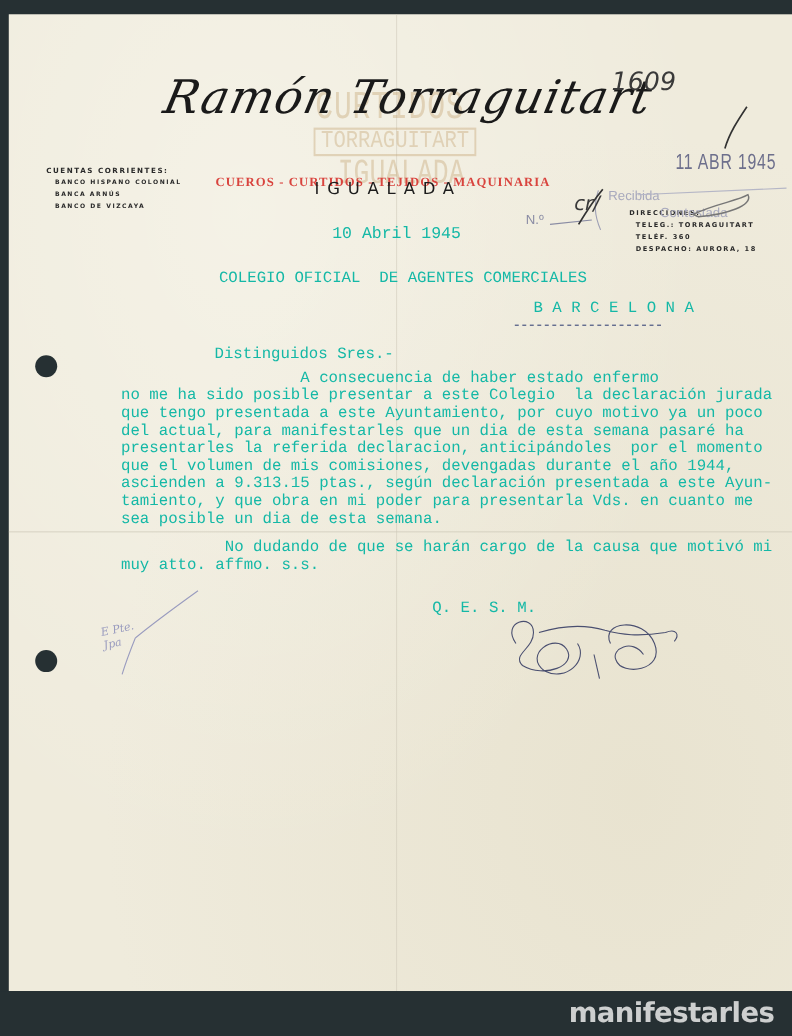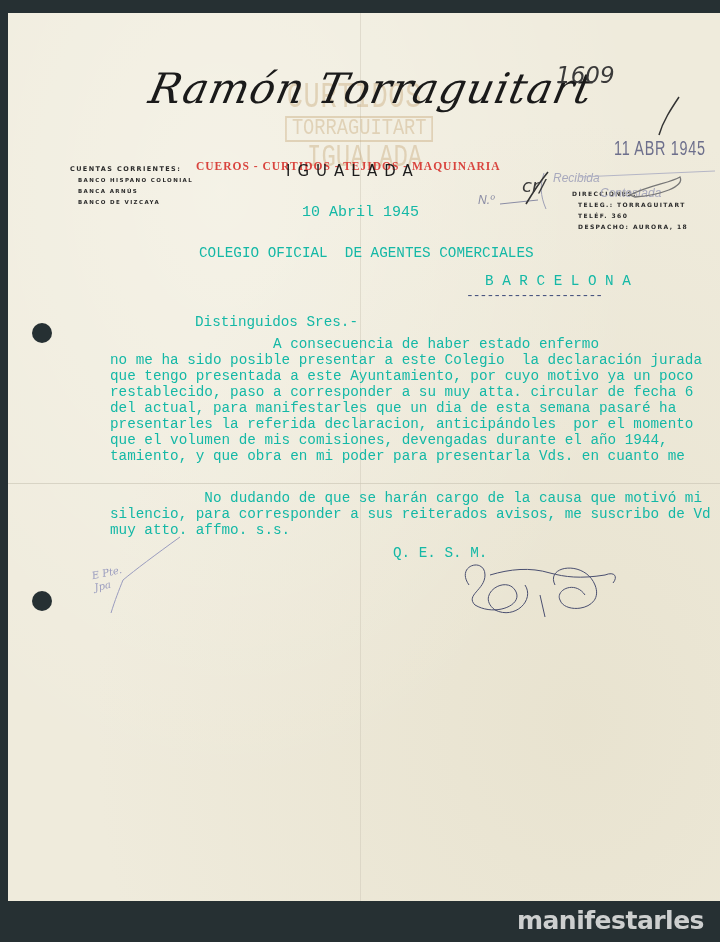--- a/index.html
+++ b/index.html
@@ -41,21 +41,21 @@
     .city {
       position: absolute; left: 286px; top: 162px; color: #1c1c1c;
       font-family: "DejaVu Sans", sans-serif; font-size: 15px; letter-spacing: 7px; white-space: nowrap;
     }
     .small-caps {
       font-family: "DejaVu Sans", sans-serif; font-weight: bold; font-size: 6px; letter-spacing: 1.4px;
       color: #2a2a2a; white-space: nowrap; line-height: 11px;
     }
     .handnum { font-family: "DejaVu Sans", sans-serif; font-style: italic; font-size: 23px; color: #3a3a3a; }
     .stamp { font-family: "Liberation Sans", sans-serif; font-size: 20px; color: #6d6f8c; letter-spacing: 1px; transform: scaleX(0.72); transform-origin: left; white-space: nowrap; }
-    .stamp-faint { font-family: "Liberation Sans", sans-serif; font-size: 12px; color: #a8a9bd; font-style: italic; }
+    .stamp-faint { font-family: "Liberation Sans", sans-serif; font-size: 12px; color: #a8a9bd; }
     .typed {
       font-family: "Liberation Mono", monospace; font-size: 14.3px; color: #14b8a6;
       white-space: pre; line-height: 16px;
     }
     .dashes { font-family: "Liberation Mono", monospace; font-size: 13px; color: #3d4a7a; white-space: pre; letter-spacing: -1px; }
     .watermark-band {
       position: absolute; left: 0; right: 0; top: 901px; height: 41px; background: #263033;
     }
     .tc-logo {
       position: absolute; right: 16px; top: 906px; font-family: "DejaVu Sans", sans-serif; font-weight: bold;
@@ -75,21 +75,21 @@
 <div class="watermark">
   <span class="wm1">CURTIDOS</span>
   <span class="wm2">TORRAGUITART</span>
   <span class="wm3">IGUALADA</span>
 </div>
 
 <div class="brand">Ramón Torraguitart</div>
 <div class="tagline">CUEROS - CURTIDOS - TEJIDOS - MAQUINARIA</div>
 <div class="city">IGUALADA</div>
 
-<div class="abs" style="left:42px; top:164px;margin-left:28px;">
+<div class="abs" style="left:42px; top:150px;">
   <div class="small-caps" style="font-size:6.5px;">CUENTAS CORRIENTES:</div>
   <div class="small-caps" style="padding-left:8px; font-size:5.5px;">BANCO HISPANO COLONIAL</div>
   <div class="small-caps" style="padding-left:8px; font-size:5.5px;">BANCA ARNÚS</div>
   <div class="small-caps" style="padding-left:8px; font-size:5.5px;">BANCO DE VIZCAYA</div>
 </div>
 
 <div class="abs" style="left:572px; top:188px;">
   <div class="small-caps">DIRECCIONES:</div>
   <div class="small-caps" style="padding-left:6px;">TELEG.: TORRAGUITART</div>
   <div class="small-caps" style="padding-left:6px;">TELÉF. 360</div>
@@ -119,30 +119,30 @@
 <div class="abs typed" style="left:199px; top:245px;">COLEGIO OFICIAL  DE AGENTES COMERCIALES</div>
 <div class="abs typed" style="left:485px; top:273px;">B A R C E L O N A</div>
 <div class="abs dashes" style="left:466px; top:288px;">--------------------</div>
 
 <div class="abs typed" style="left:195px; top:314px;">Distinguidos Sres.-</div>
 
 <div class="abs" style="left:110px; top:336px;">
   <div class="typed">                   A consecuencia de haber estado enfermo</div>
   <div class="typed">no me ha sido posible presentar a este Colegio  la declaración jurada</div>
   <div class="typed">que tengo presentada a este Ayuntamiento, por cuyo motivo ya un poco</div>
-  <div class="typed">restablecido, paso a corresponder a su muy atta. circular de fecha 6</div>
   <div class="typed">del actual, para manifestarles que un dia de esta semana pasaré ha</div>
   <div class="typed">presentarles la referida declaracion, anticipándoles  por el momento</div>
   <div class="typed">que el volumen de mis comisiones, devengadas durante el año 1944,</div>
+  <div class="typed">ascienden a 9.313.15 ptas., según declaración presentada a este Ayun-</div>
   <div class="typed">tamiento, y que obra en mi poder para presentarla Vds. en cuanto me</div>
+  <div class="typed">sea posible un dia de esta semana.</div>
 </div>
 
 <div class="abs" style="left:110px; top:490px;">
   <div class="typed">           No dudando de que se harán cargo de la causa que motivó mi</div>
-  <div class="typed">silencio, para corresponder a sus reiterados avisos, me suscribo de Vd</div>
   <div class="typed">muy atto. affmo. s.s.</div>
 </div>
 
 <div class="abs typed" style="left:393px; top:545px;">Q. E. S. M.</div>
 
 <svg class="abs" style="left:455px; top:555px;" width="170" height="65">
   <path d="M14 30 C 0 10, 30 2, 30 20 C 30 35, 10 40, 20 50 C 40 62, 70 50, 60 35 C 50 20, 20 40, 40 55 C 60 65, 80 45, 70 30" stroke="#4a4f70" stroke-width="1" fill="none"></path>
   <path d="M35 20 C 55 14, 75 12, 95 18 C 110 22, 125 24, 150 20 C 160 16, 163 22, 158 28" stroke="#4a4f70" stroke-width="1" fill="none"></path>
   <path d="M100 30 C 90 10, 130 5, 140 30 C 150 55, 110 60, 105 45 C 100 35, 120 25, 130 40" stroke="#4a4f70" stroke-width="1" fill="none"></path>
   <path d="M85 40 L90 62" stroke="#4a4f70" stroke-width="1" fill="none"></path>

